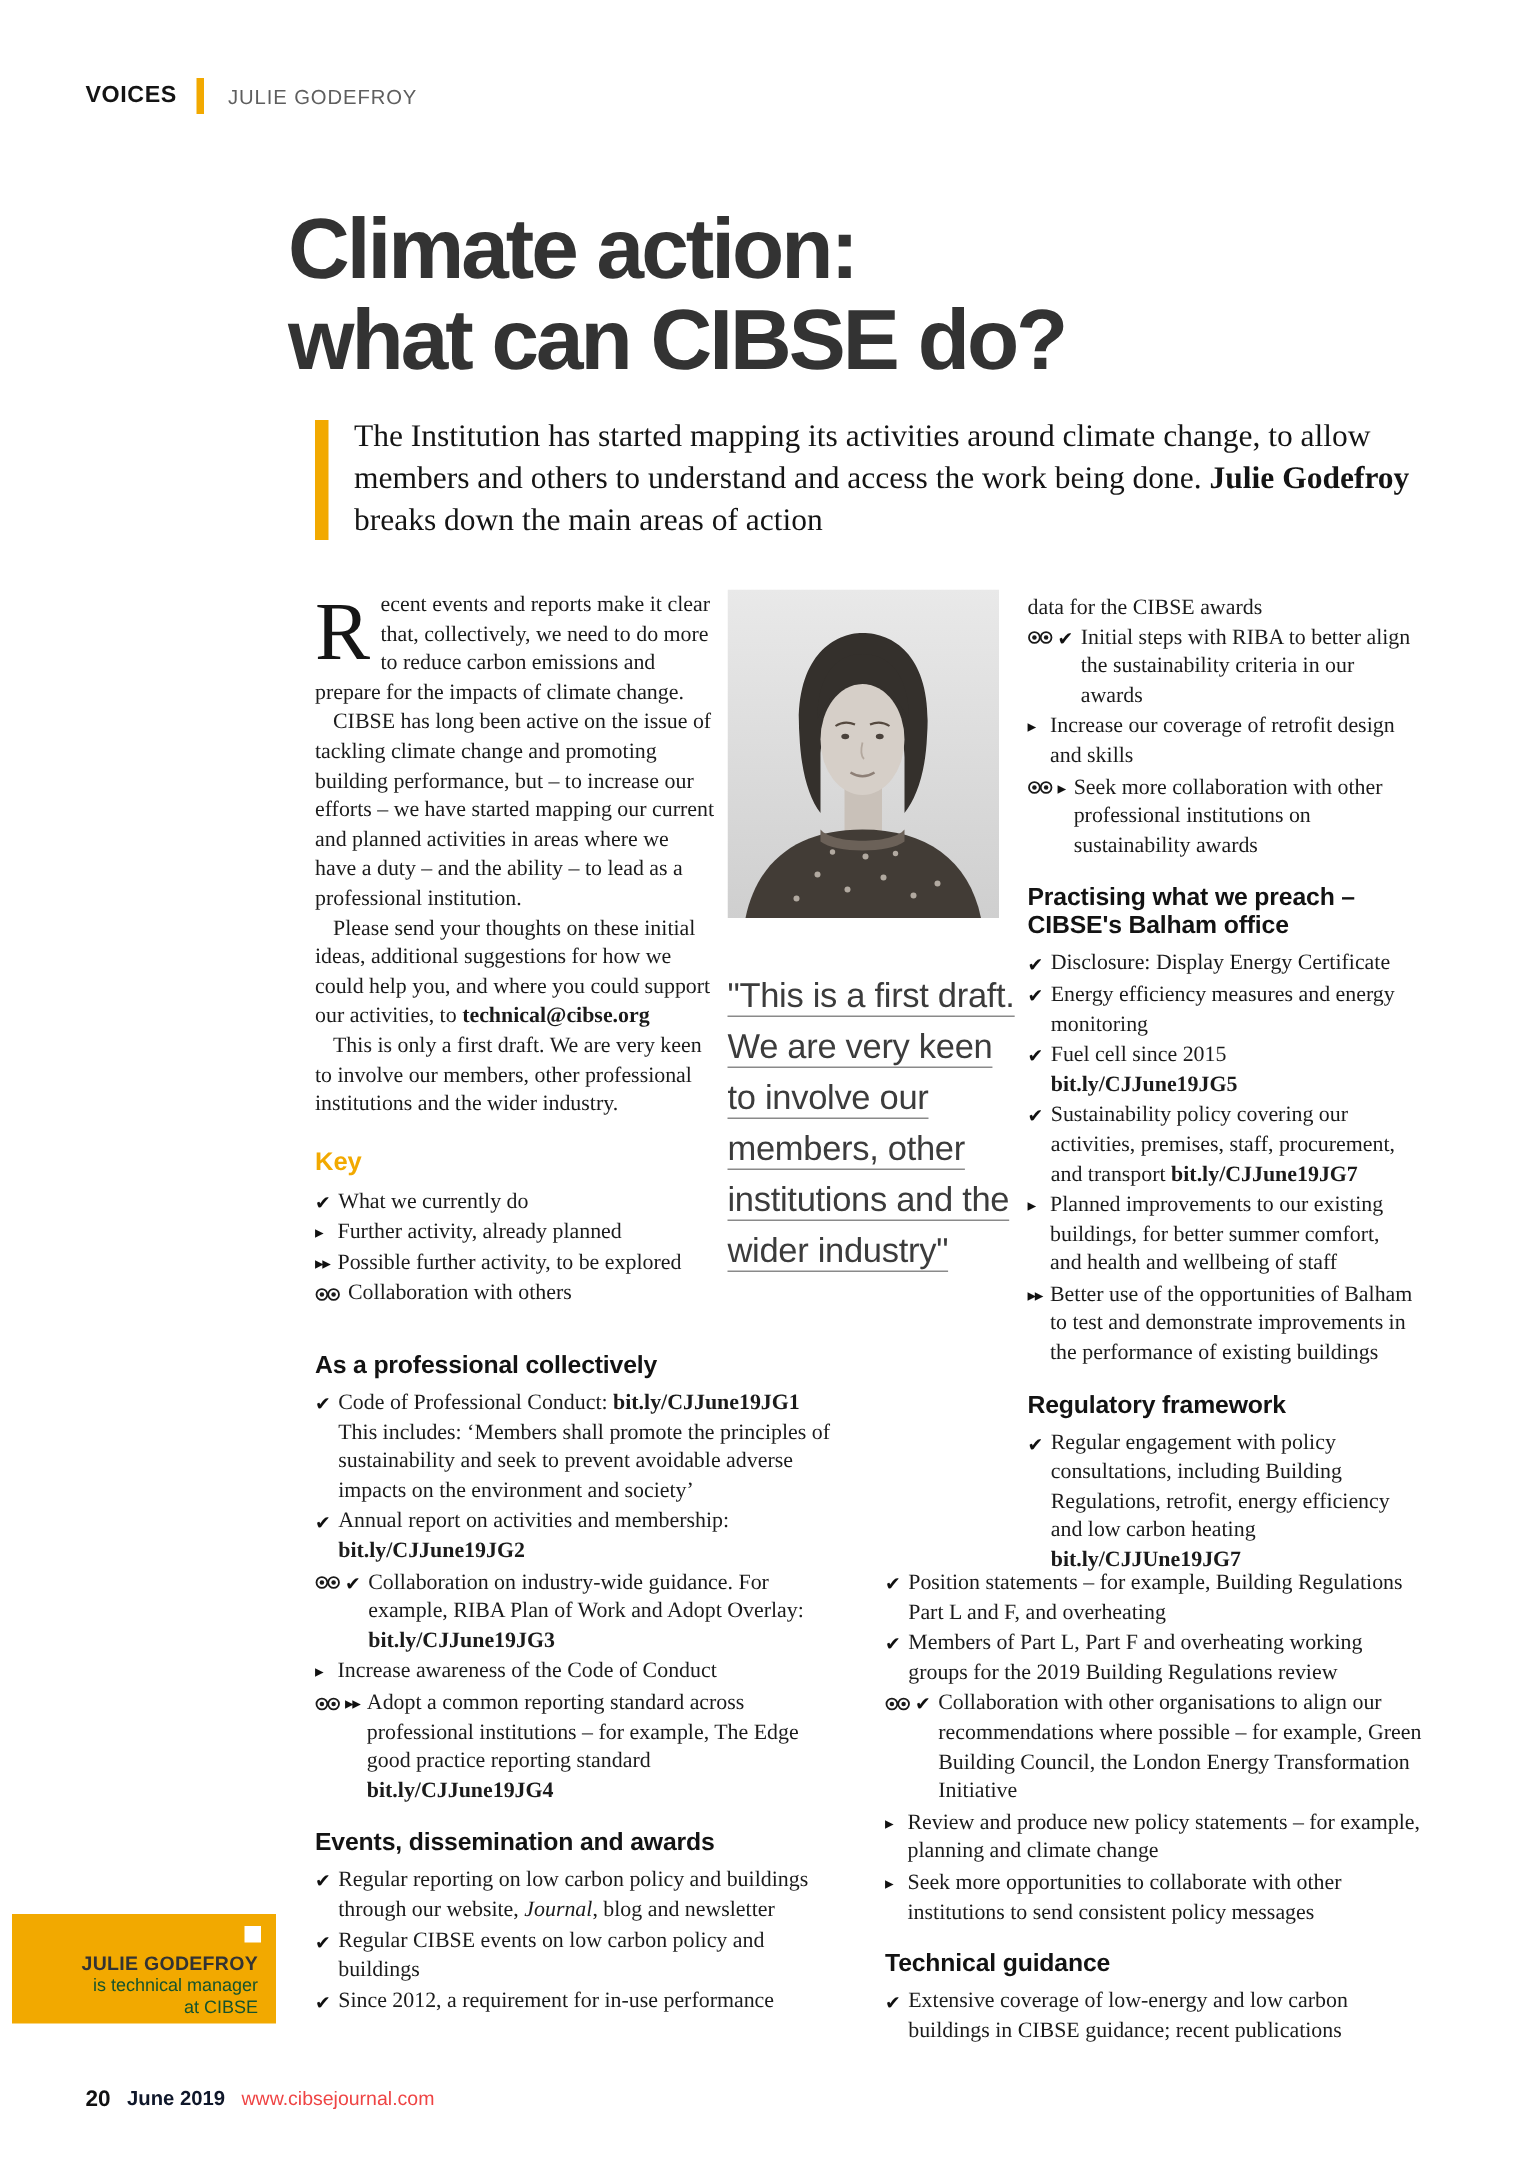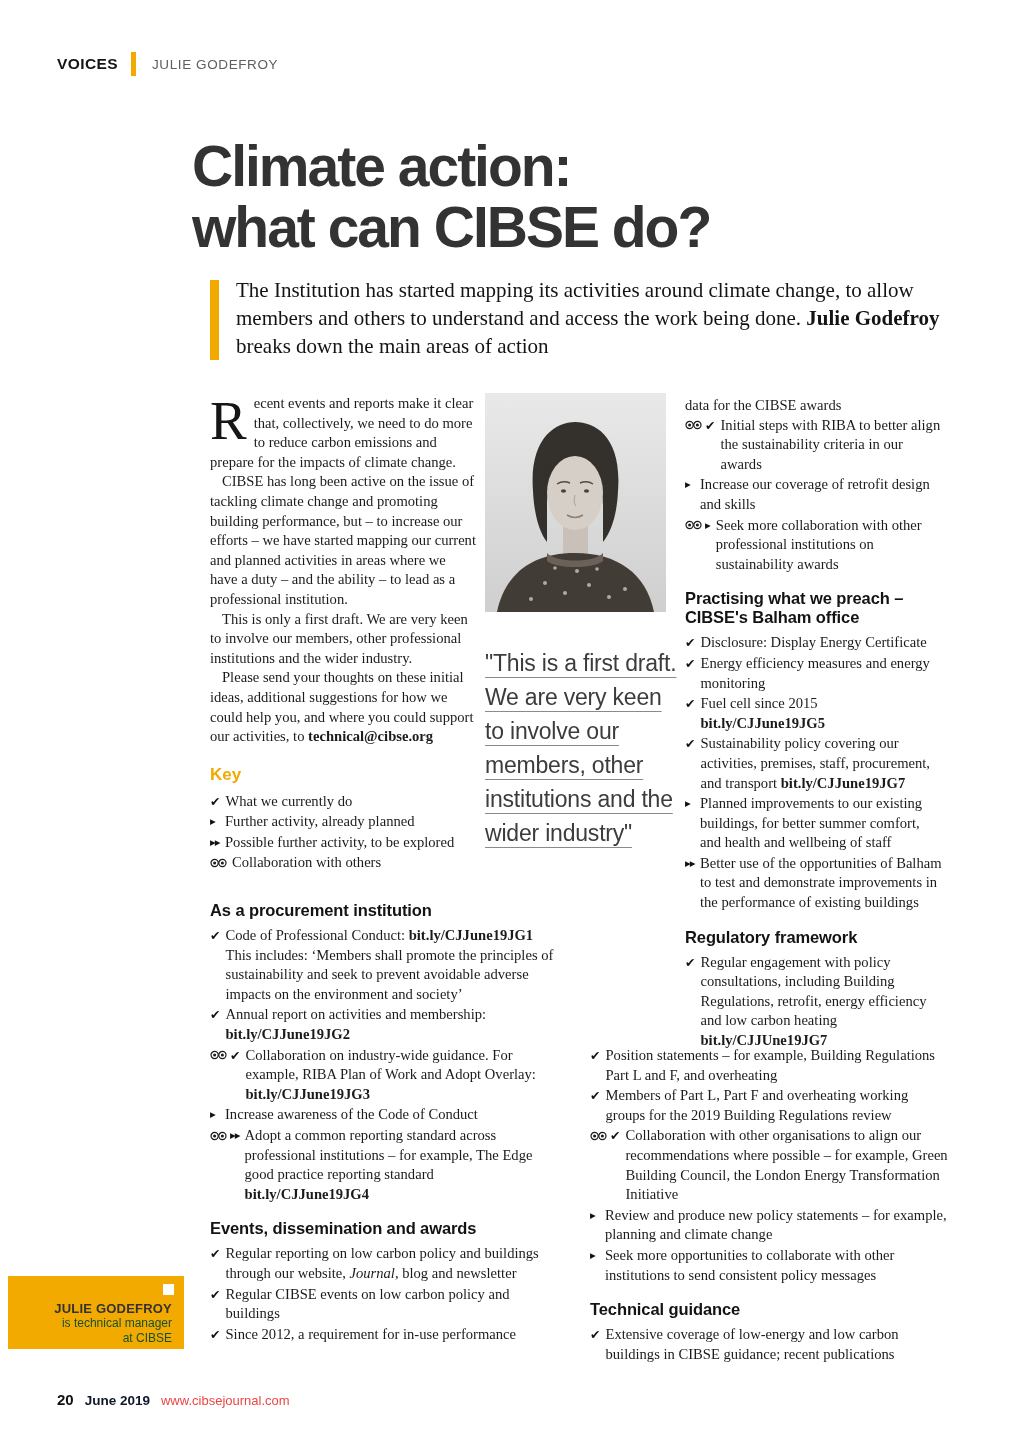--- a/index.html
+++ b/index.html
@@ -63,21 +63,21 @@
     text-decoration:underline; text-decoration-thickness:1px; text-underline-offset:6px; text-decoration-color:#8a8a8a; }
 
   
   .author-box { position:absolute; left:8px; top:1276px; width:176px; height:73px; background:var(--gold);
     text-align:right; padding:25px 12px 0 0; font-family:"Liberation Sans", sans-serif; }
   .ab-square { position:absolute; top:8px; right:10px; width:11px; height:11px; background:#ffffff; }
   .ab-name { font-weight:700; font-size:13px; color:#333; letter-spacing:0.2px; }
   .ab-line { font-size:12px; line-height:15px; color:#14532d; }
 
   
-  .footer { position:absolute; left:57px; top:1391px; display:flex; align-items:flex-end; gap:11px;
+  .footer { position:absolute; left:57px; top:1391px; display:flex; align-items:flex-start; gap:11px;
     font-family:"Liberation Sans", sans-serif; }
   .pg-num { font-weight:700; font-size:15px; color:#111; }
   .issue { font-weight:700; font-size:13.5px; color:#0f172a; }
   .website { font-size:13px; color:#ef4444; }
 </style>
 </head>
 <body>
 
 <div class="page">
 
@@ -93,22 +93,22 @@
   </h1>
 
   <div class="standfirst">
     <div class="sf-bar"></div>
     <p class="sf-text"><span>The Institution has started mapping its activities around climate change, to allow members and others to understand and access the work being done. </span><b>Julie Godefroy</b><span> breaks down the main areas of action</span></p>
   </div>
 
   <div class="col intro">
     <p><span class="dropcap">R</span><span>ecent events and reports make it clear that, collectively, we need to do more to reduce carbon emissions and prepare for the impacts of climate change.</span></p>
     <p class="ind">CIBSE has long been active on the issue of tackling climate change and promoting building performance, but – to increase our efforts – we have started mapping our current and planned activities in areas where we have a duty – and the ability – to lead as a professional institution.</p>
+    <p class="ind"><span>Please send your thoughts on these initial ideas, additional suggestions for how we could help you, and where you could support our activities, to </span><span class="email">technical@cibse.org</span></p>
     <p class="ind">This is only a first draft. We are very keen to involve our members, other professional institutions and the wider industry.</p>
-    <p class="ind"><span>Please send your thoughts on these initial ideas, additional suggestions for how we could help you, and where you could support our activities, to </span><span class="email">technical@cibse.org</span></p>
     <h3 class="key-h">Key</h3>
     <div class="list">
         <div class="li">
           <span class="mkcol">
             <span class="mk mk-check">✔</span>
           </span>
           <span class="li-text"><span>What we currently do</span></span>
         </div>
         <div class="li">
           <span class="mkcol">
@@ -254,21 +254,21 @@
         <div class="li">
           <span class="mkcol">
             <span class="mk mk-check">✔</span>
           </span>
           <span class="li-text"><span>Regular engagement with policy consultations, including Building Regulations, retrofit, energy efficiency and low carbon heating </span><span class="lnk">bit.ly/CJJUne19JG7</span></span>
         </div>
       </div>
   </div>
 
   <div class="col left-bottom">
-    <h3 class="sec-h">As a procurement institution</h3>
+    <h3 class="sec-h">As a professional collectively</h3>
     <div class="list">
         <div class="li">
           <span class="mkcol">
             <span class="mk mk-check">✔</span>
           </span>
           <span class="li-text"><span>Code of Professional Conduct: </span><span class="lnk">bit.ly/CJJune19JG1</span><span> This includes: ‘Members shall promote the principles of sustainability and seek to prevent avoidable adverse impacts on the environment and society’</span></span>
         </div>
         <div class="li">
           <span class="mkcol">
             <span class="mk mk-check">✔</span>

